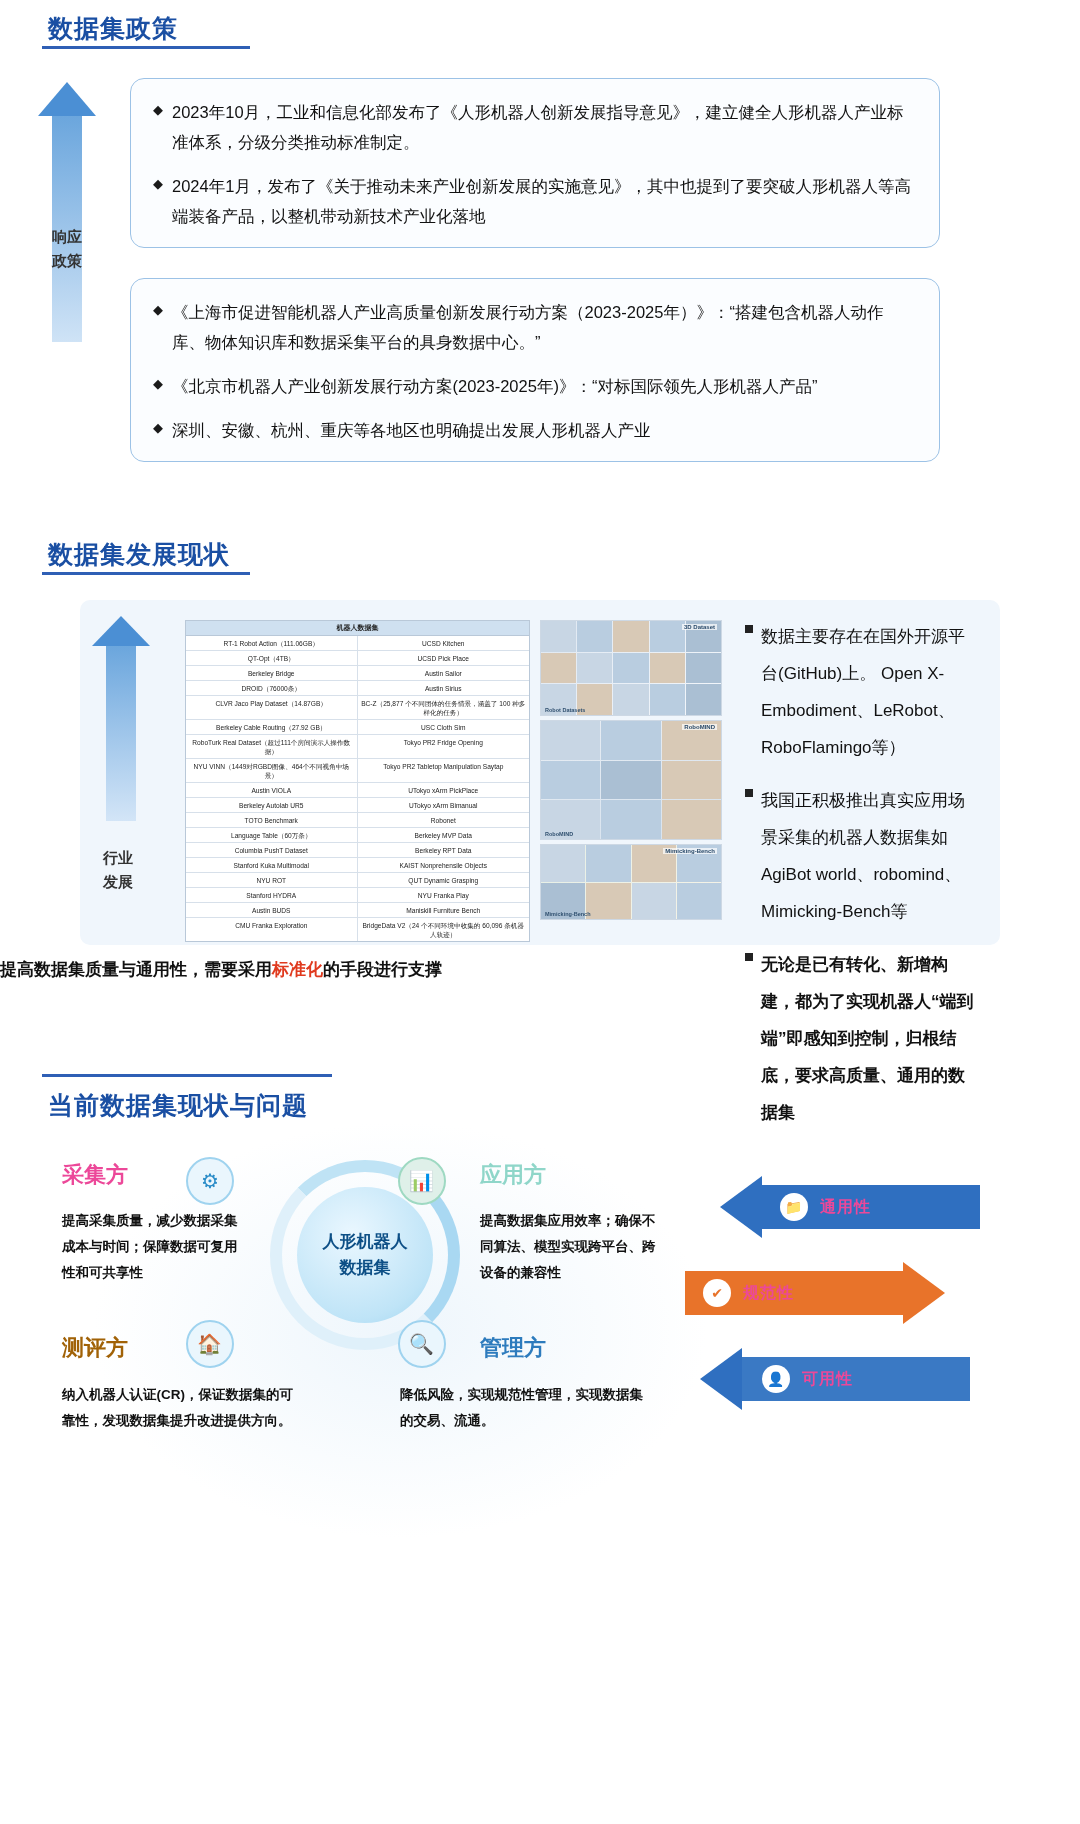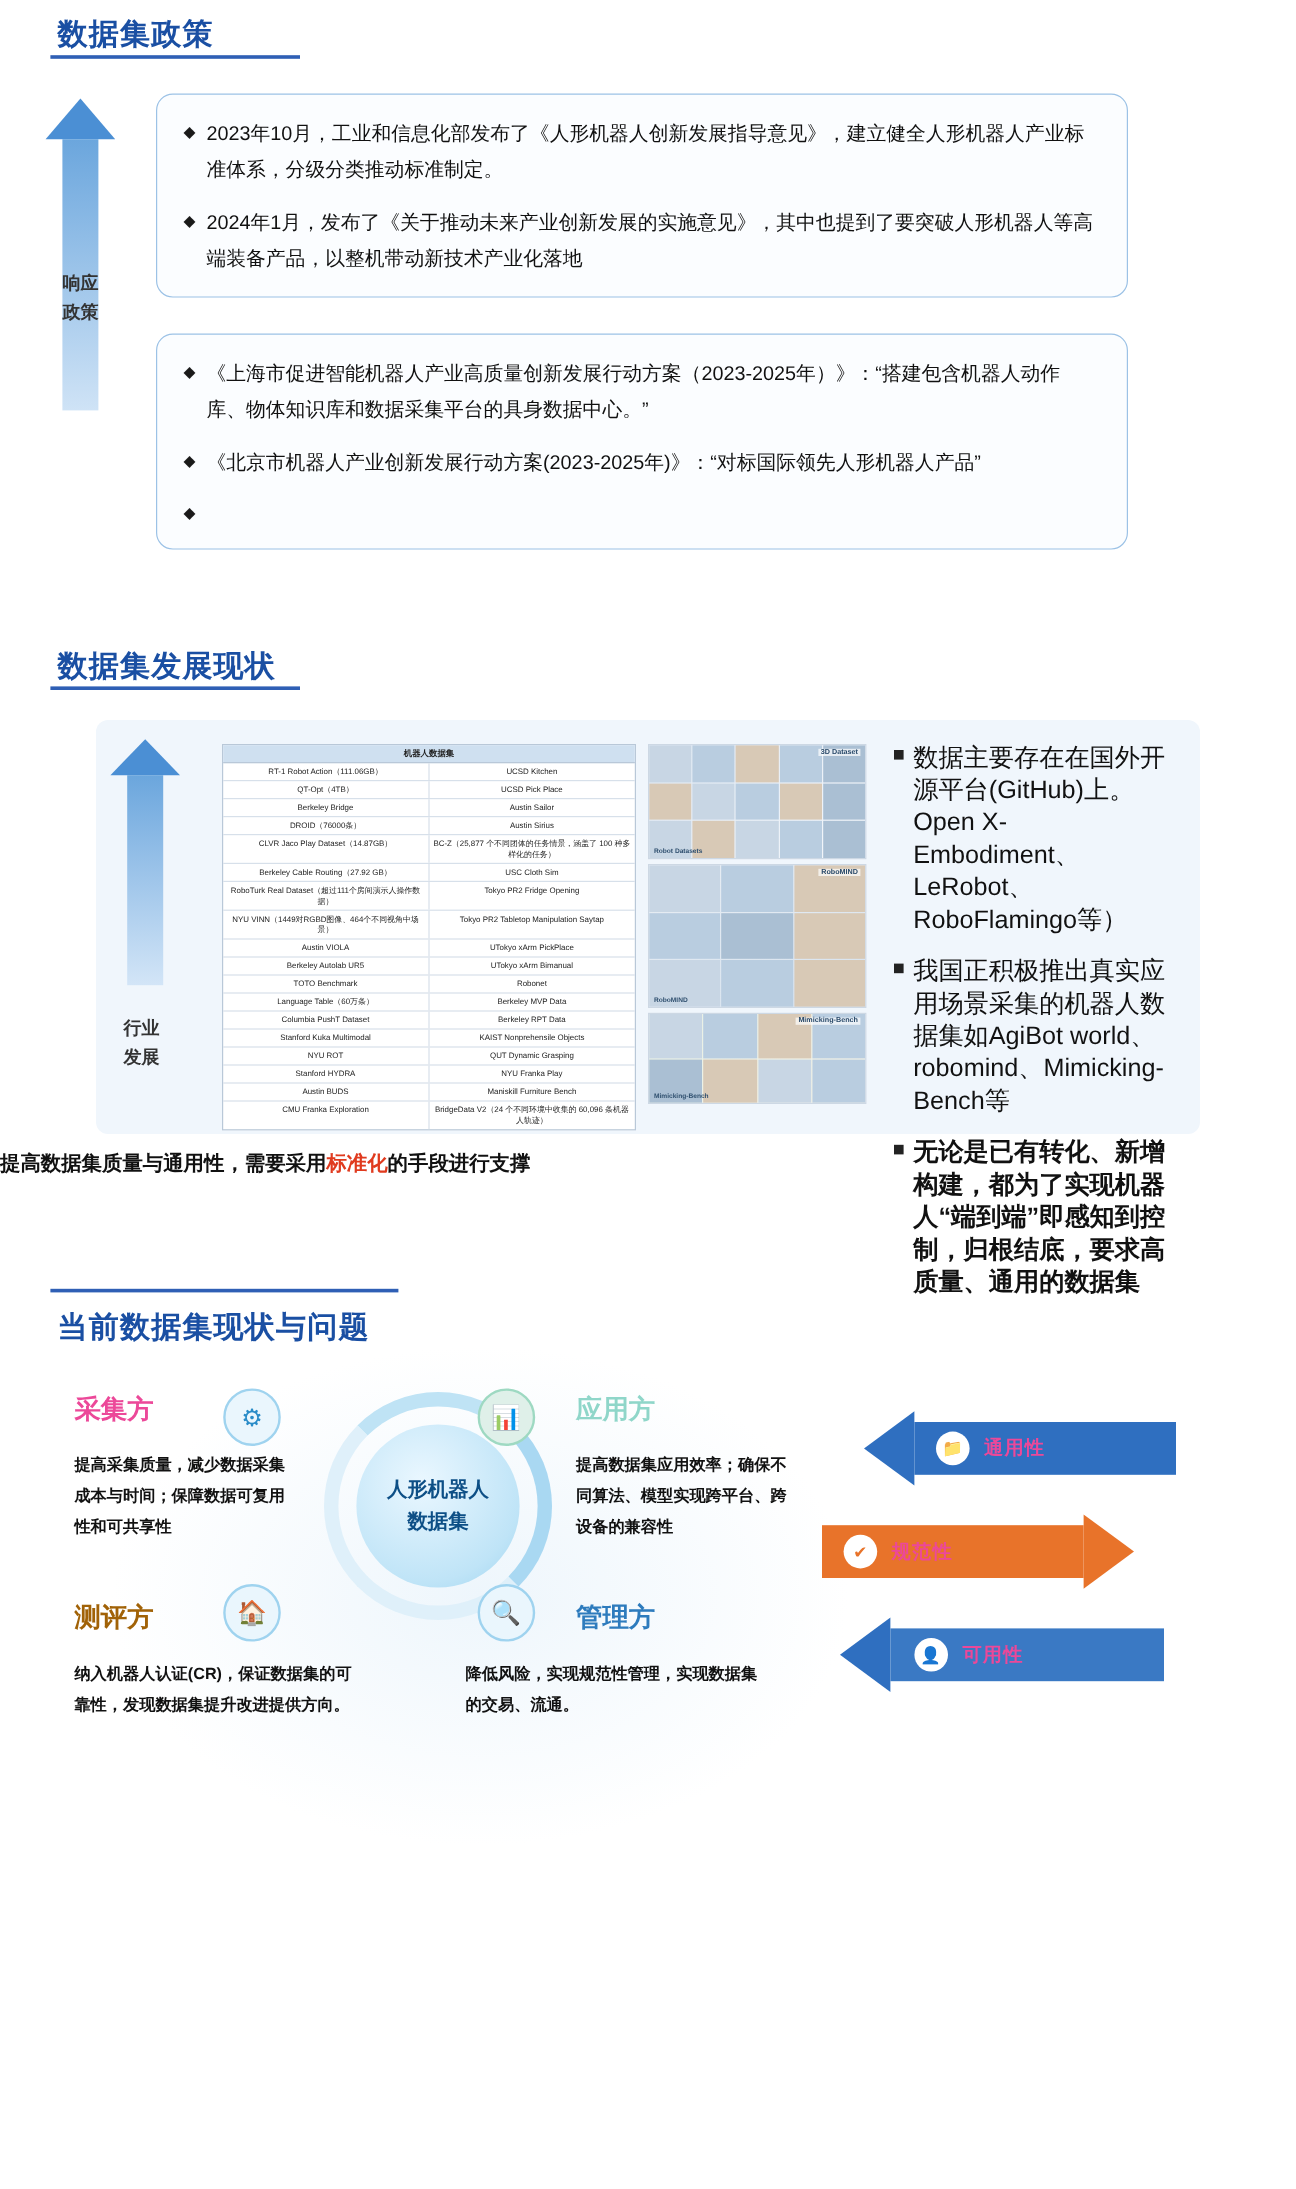--- a/index.html
+++ b/index.html
@@ -163,21 +163,21 @@
   }
 
   
   #rightlist { position:absolute; left:745px; top:618px; width:230px; }
   .sq-row { display:flex; margin-bottom:16px; }
   .sq {
     flex:0 0 auto;
     width:8px;height:8px;background:#222;
     margin:7px 8px 0 0;
   }
-  .sq-txt { font-size:21px; line-height:27px; color:#111; }
+  .sq-txt { font-size:17px; line-height:37px; color:#111; }
   .sq-txt.bold { font-weight:bold; }
 
   #caption2 {
     position:absolute;
     left:0; top:958px; width:1080px;
     text-align:left;
     font-size:17px;
     font-weight:bold;
     color:#111;
   }
@@ -231,21 +231,21 @@
   .quad-text {
     position:absolute;
     font-size:13.5px;
     line-height:26px;
     font-weight:bold;
     color:#111;
   }
   #q1-text { left:62px; top:1208px; width:180px; }
   #q2-text { left:480px; top:1208px; width:185px; }
   #q3-text { left:62px; top:1382px; width:235px; }
-  #q4-text { left:388px; top:1382px; width:250px; }
+  #q4-text { left:400px; top:1382px; width:250px; }
 
   
   .chev { position:absolute; height:62px; }
   .chev .tip {
     position:absolute; left:0; top:0;
     width:0;height:0;
     border-top:31px solid transparent;
     border-bottom:31px solid transparent;
   }
   .chev .bar { position:absolute; top:9px; height:44px; }
@@ -316,20 +316,21 @@
   <div class="bullet-row">
     <span class="dia">◆</span>
     <span class="btxt">《上海市促进智能机器人产业高质量创新发展行动方案（2023-2025年）》：“搭建包含机器人动作库、物体知识库和数据采集平台的具身数据中心。”</span>
   </div>
   <div class="bullet-row">
     <span class="dia">◆</span>
     <span class="btxt">《北京市机器人产业创新发展行动方案(2023-2025年)》：“对标国际领先人形机器人产品”</span>
   </div>
   <div class="bullet-row">
     <span class="dia">◆</span>
+    <span class="btxt">深圳、安徽、杭州、重庆等各地区也明确提出发展人形机器人产业</span>
   </div>
 </div>
 
 <div class="section-title" id="sec2-title">数据集发展现状</div>
 <div class="title-rule" id="sec2-rule"></div>
 
 <div id="panel2"></div>
 
 <div class="up-arrow" id="arrow2">
   <div class="head"></div>

